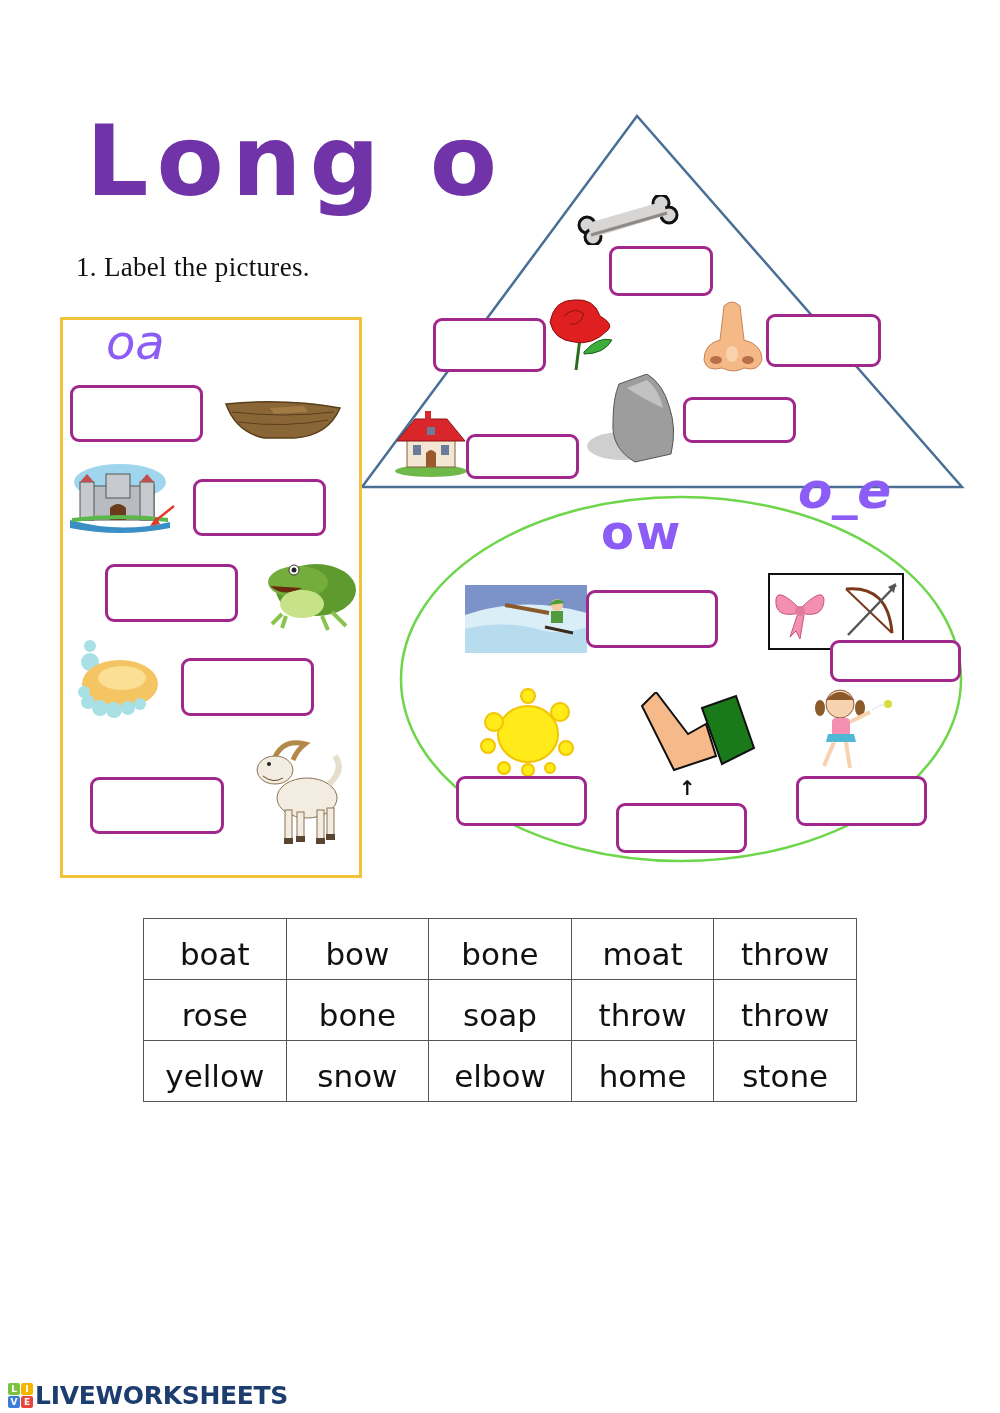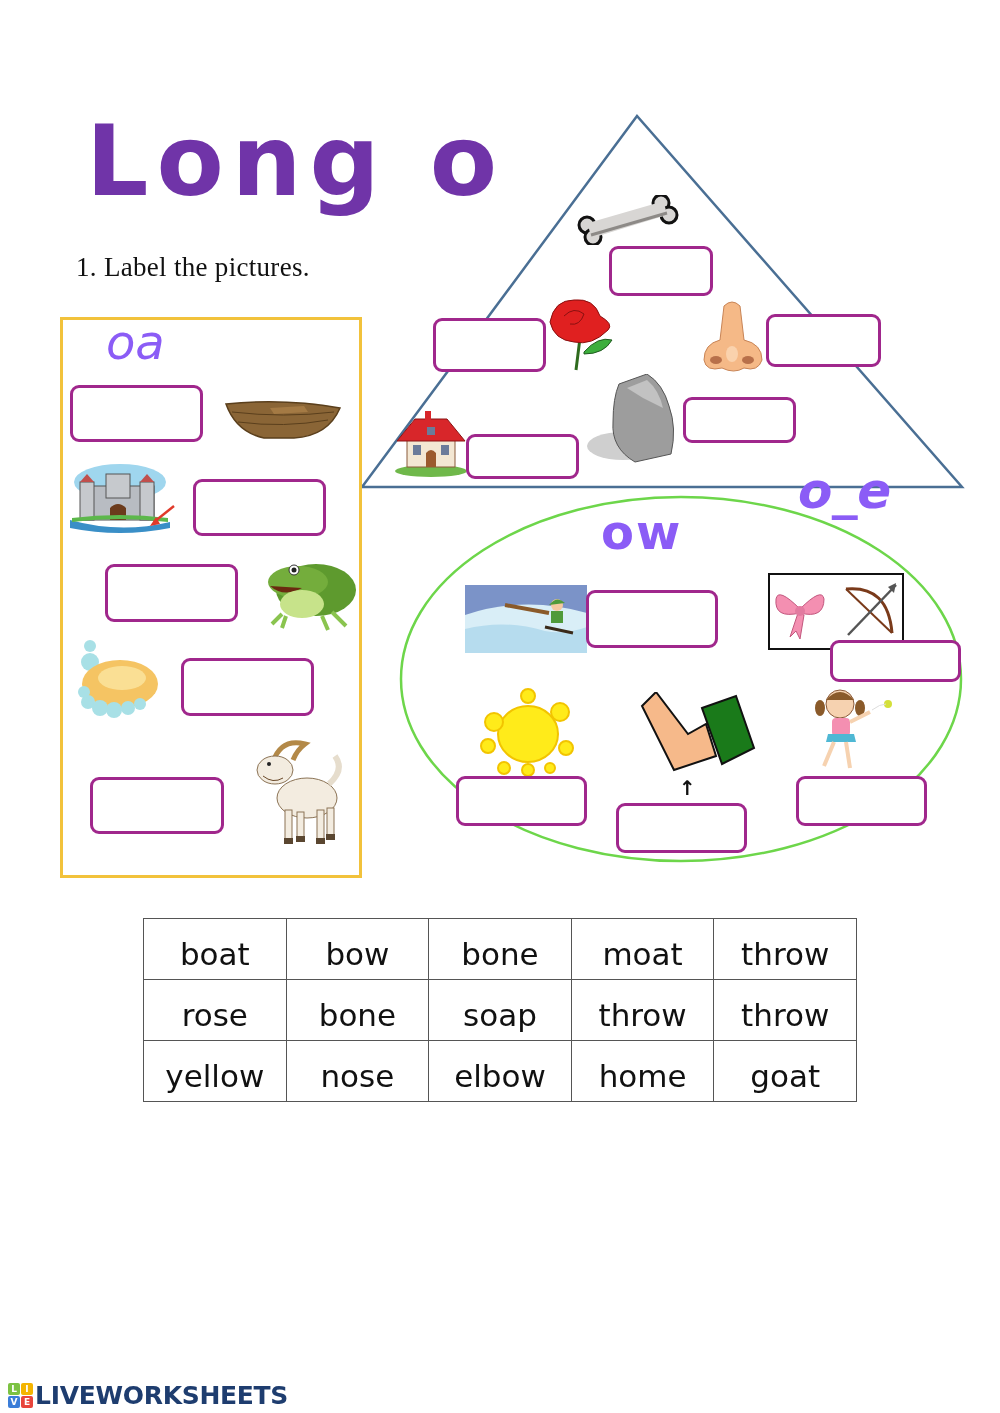--- a/index.html
+++ b/index.html
@@ -304,24 +304,24 @@
   </tr>
   <tr>
     <td>rose</td>
     <td>bone</td>
     <td>soap</td>
     <td>throw</td>
     <td>throw</td>
   </tr>
   <tr>
     <td>yellow</td>
-    <td>nose</td>
+    <td>snow</td>
     <td>elbow</td>
     <td>home</td>
-    <td>goat</td>
+    <td>stone</td>
   </tr>
 </tbody>
   </table>
 
 <div class="abs footer-logo">
   <div class="logo-badge">
     <span style="background:#7cc242;">L</span>
     <span style="background:#f4b400;">I</span>
     <span style="background:#3b7dd8;">V</span>
     <span style="background:#e8453c;">E</span>

